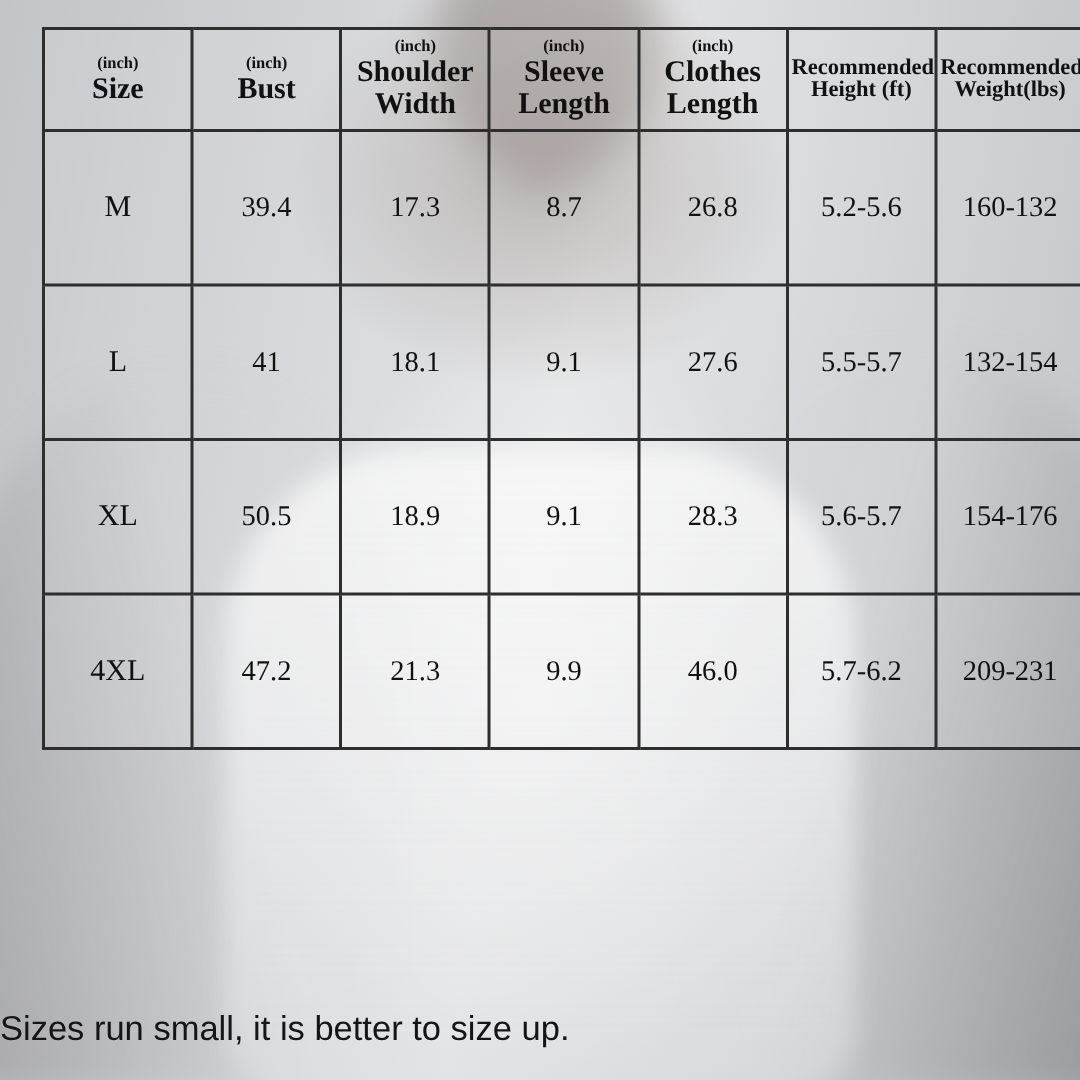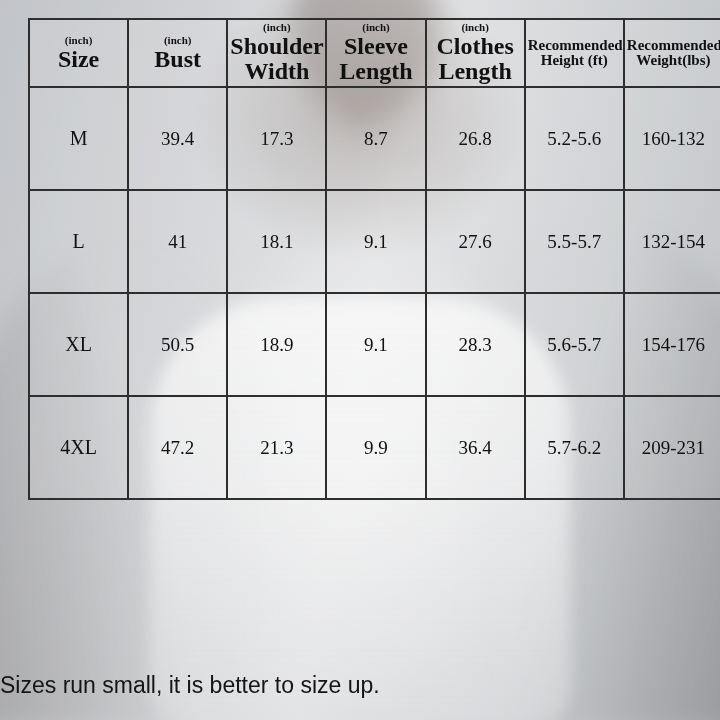--- a/index.html
+++ b/index.html
@@ -89,21 +89,21 @@
   }
   .unit {
     display: block;
     font-size: 11px;
     font-weight: bold;
     line-height: 1;
     margin-bottom: 1px;
   }
   .hlabel {
     display: block;
-    font-size: 24px;
+    font-size: 20px;
     font-weight: bold;
     line-height: 1.03;
   }
   .hlabel.small {
     font-size: 15px;
   }
   tbody td {
     height: 99px;
     font-size: 19px;
   }
@@ -190,21 +190,21 @@
           <td>9.1</td>
           <td>28.3</td>
           <td>5.6-5.7</td>
           <td>154-176</td>
         </tr>
         <tr>
           <td class="size-cell">4XL</td>
           <td>47.2</td>
           <td>21.3</td>
           <td>9.9</td>
-          <td>36.4</td>
+          <td>46.0</td>
           <td>5.7-6.2</td>
           <td>209-231</td>
         </tr>
       </tbody>
     </table>
   </div>
 
   <div class="footnote">Sizes run small, it is better to size up.</div>
 </div>
 

